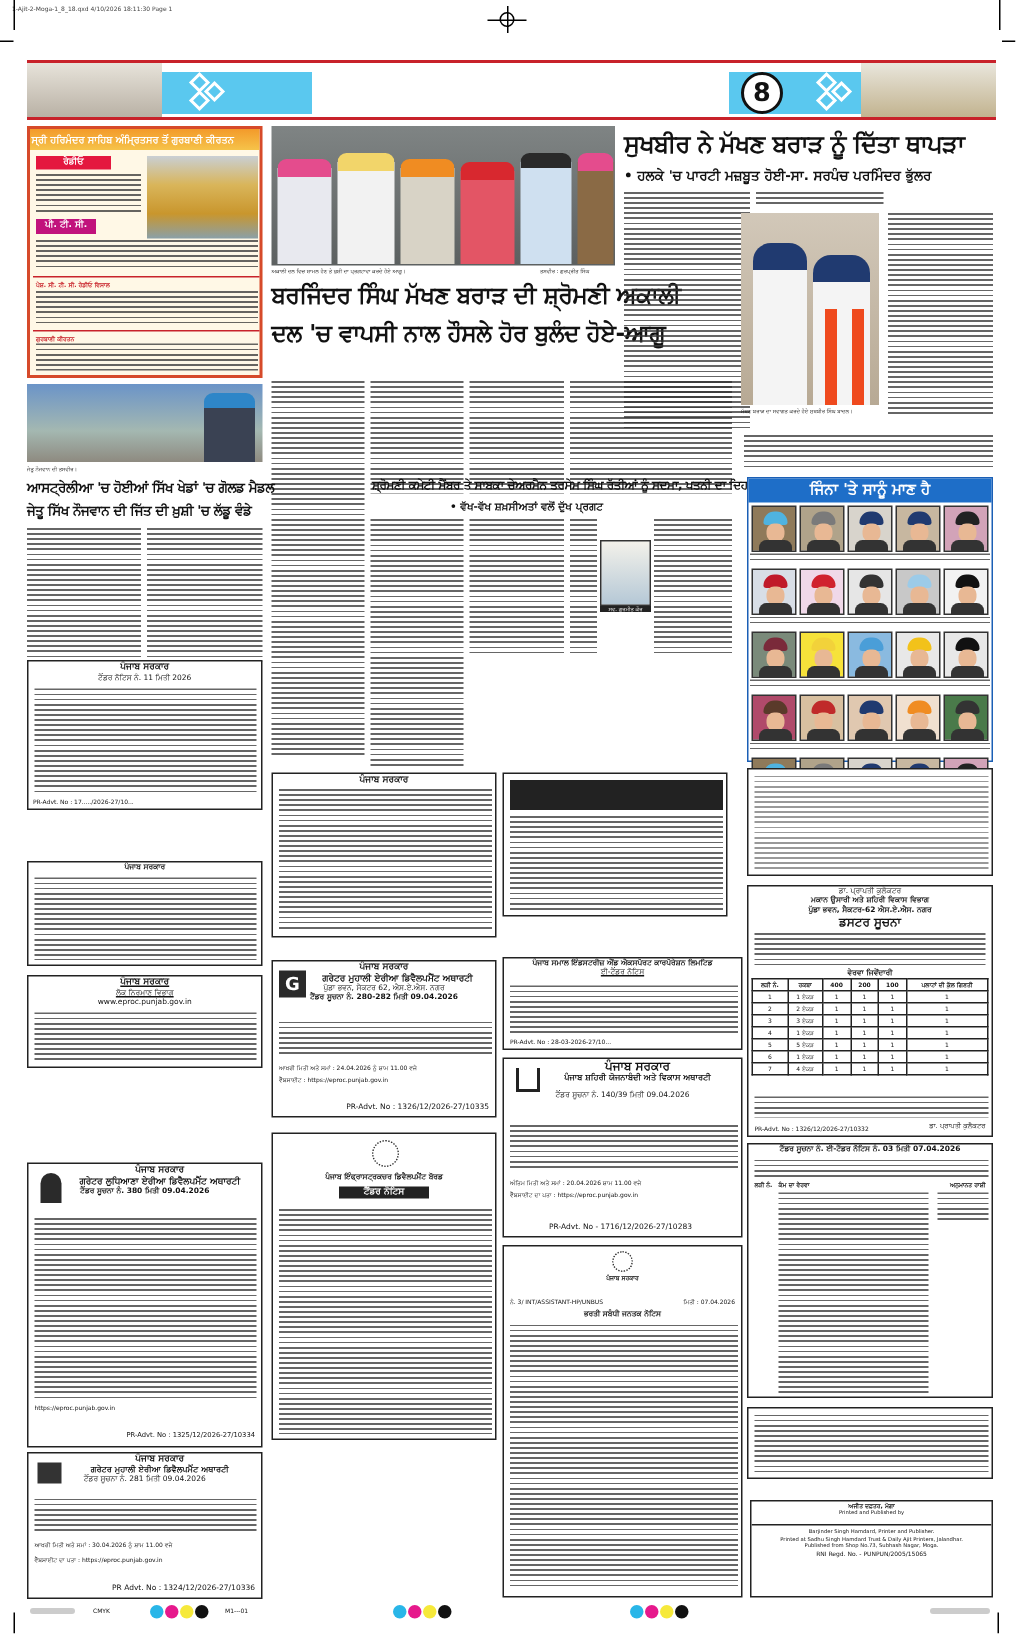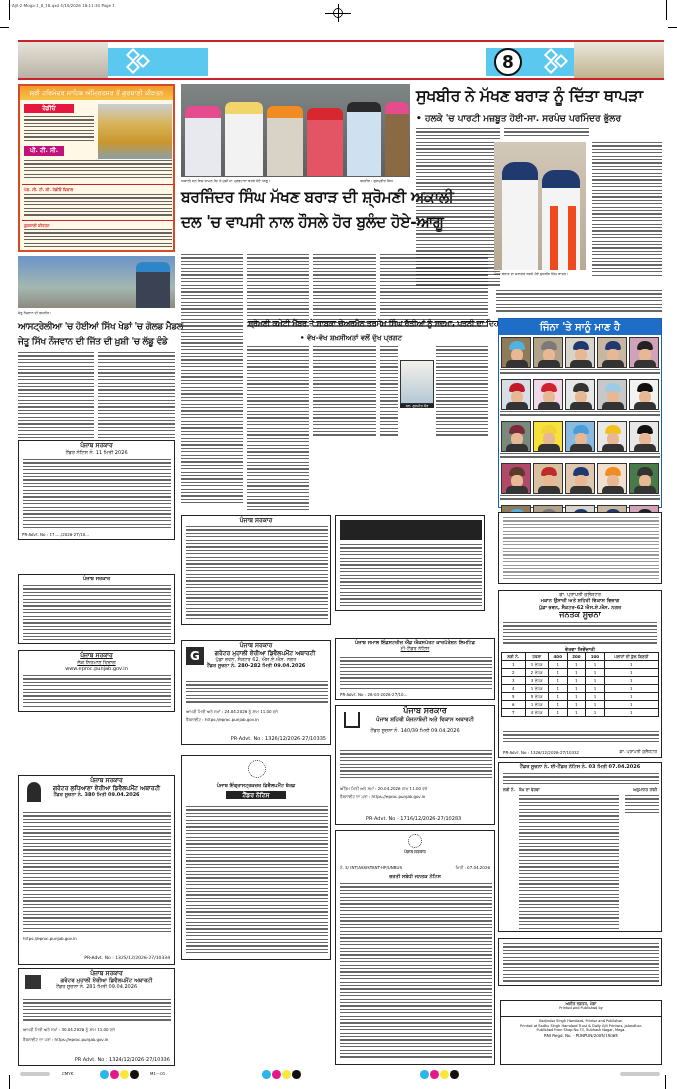--- a/index.html
+++ b/index.html
@@ -56,21 +56,21 @@
   </div>
   <div class="mast-blue" style="left:468px;width:88px">
     <div class="diamond" style="left:60px;top:2px"></div>
       <div class="diamond" style="left:60px;top:14px"></div>
     <div class="diamond" style="left:70px;top:8px"></div>
   </div>
   <div class="pgnum">8</div>
 </div>
 
 <div class="abs" style="left:18px;top:84px;width:157px;height:168px;border:2px solid #d64a2a;background:#fff8e6">
-  <div style="background:linear-gradient(#f39a2a,#f6c34a);color:#fff;font-weight:normal;font-size:6.5px;text-align:center;padding:3px 1px;white-space:nowrap;overflow:hidden">ਸ੍ਰੀ ਹਰਿਮੰਦਰ ਸਾਹਿਬ ਅੰਮ੍ਰਿਤਸਰ ਤੋਂ ਗੁਰਬਾਣੀ ਕੀਰਤਨ</div>
+  <div style="background:linear-gradient(#f39a2a,#f6c34a);color:#fff;font-weight:bold;font-size:6.5px;text-align:left;padding:3px 1px;white-space:nowrap;overflow:hidden">ਸ੍ਰੀ ਹਰਿਮੰਦਰ ਸਾਹਿਬ ਅੰਮ੍ਰਿਤਸਰ ਤੋਂ ਗੁਰਬਾਣੀ ਕੀਰਤਨ</div>
   <div class="abs" style="left:4px;top:18px;width:50px;height:9px;background:#e4173e;color:#fff;font-weight:bold;font-size:6px;text-align:center">ਰੇਡੀਓ</div>
   <div class="abs filler" style="left:4px;top:30px;width:70px;height:26px"></div>
   <div class="abs" style="left:4px;top:60px;width:40px;height:10px;background:#c1127c;color:#fff;font-weight:bold;font-size:6px;text-align:center">ਪੀ. ਟੀ. ਸੀ.</div>
   <div class="abs" style="left:78px;top:18px;width:74px;height:55px;background:linear-gradient(#c9cfd4 0,#d9b55a 35%,#c9962d 70%,#8aa0a8 100%)"></div>
   <div class="abs filler" style="left:4px;top:74px;width:148px;height:20px"></div>
   <div class="abs" style="left:2px;top:98px;width:151px;height:1px;background:#c8222a"></div>
   <div class="abs red" style="left:4px;top:101px;font-size:4px;font-weight:bold">ਪੇਸ਼. ਸੀ. ਟੀ. ਸੀ. ਰੇਡੀਓ ਵਿਸਾਲ</div>
   <div class="abs filler" style="left:4px;top:108px;width:148px;height:22px"></div>
   <div class="abs" style="left:2px;top:134px;width:151px;height:1px;background:#c8222a"></div>
   <div class="abs red" style="left:4px;top:137px;font-size:4px;font-weight:bold">ਗੁਰਬਾਣੀ ਕੀਰਤਨ</div>
@@ -368,21 +368,21 @@
   <div class="abs filler" style="left:4px;top:52px;width:152px;height:175px"></div>
 </div>
 
 <div class="abs box" style="left:498px;top:512px;width:164px;height:72px">
   <div class="abs filler light" style="left:4px;top:4px;width:156px;height:64px"></div>
 </div>
 <div class="abs box" style="left:498px;top:590px;width:164px;height:168px">
   <div class="ad-sub">ਡਾ. ਪ੍ਰਾਪਤੀ ਕੁਲੈਕਟਰ</div>
   <div class="ad-title" style="font-size:5px">ਮਕਾਨ ਉਸਾਰੀ ਅਤੇ ਸ਼ਹਿਰੀ ਵਿਕਾਸ ਵਿਭਾਗ</div>
   <div class="ad-title" style="font-size:5px">ਪੁੱਡਾ ਭਵਨ, ਸੈਕਟਰ-62 ਐਸ.ਏ.ਐਸ. ਨਗਰ</div>
-  <div class="ad-title" style="font-size:8px">ਜਨਤਕ ਸੂਚਨਾ</div>
+  <div class="ad-title" style="font-size:8px">ਡਸਟਰ ਸੂਚਨਾ</div>
   <div class="filler" style="margin:2px 4px;height:22px"></div>
   <div class="ad-sub" style="font-weight:bold">ਵੇਰਵਾ ਜਿਵੇਂਦਾਰੀ</div>
   <table class="t" style="margin:0 2px;width:158px">
     <thead>
         <tr id="jt-head">
           <th>ਲੜੀ ਨੰ.</th>
           <th>ਰਕਬਾ</th>
           <th>400</th>
           <th>200</th>
           <th>100</th>

